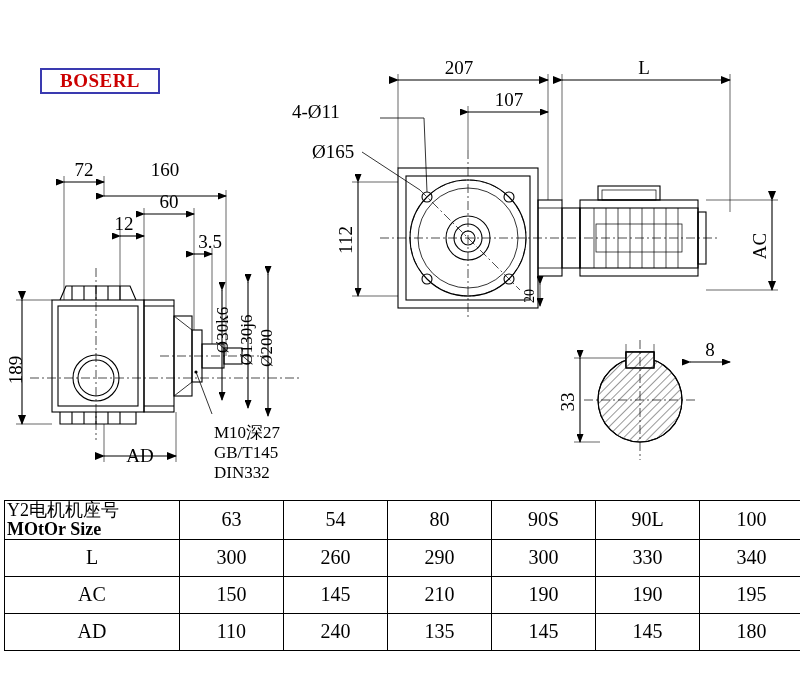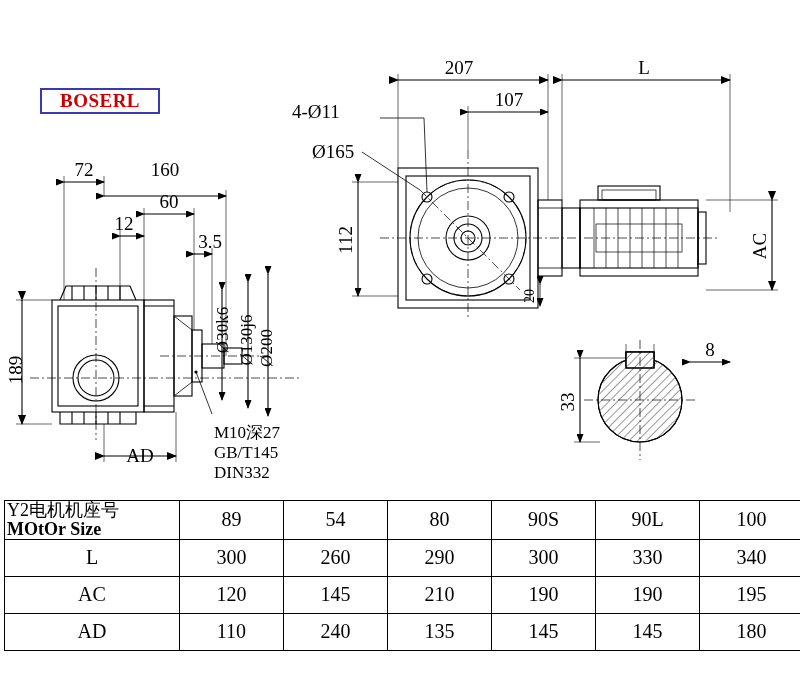--- a/index.html
+++ b/index.html
@@ -27,21 +27,21 @@
     top: 18px;
     font-family: "Liberation Serif", serif;
     font-weight: bold;
     font-size: 27px;
     letter-spacing: 0px;
     white-space: nowrap;
   }
   .logo-box {
     position: absolute;
     left: 40px;
-    top: 88px;
+    top: 68px;
     width: 120px;
     height: 26px;
     border: 2px solid #3a3ab0;
     box-sizing: border-box;
     display: flex;
     align-items: center;
     justify-content: center;
   }
   .logo-text {
     font-family: "Liberation Serif", serif;
@@ -293,39 +293,39 @@
     </g>
   </svg>
 
   <table class="spec-table">
     <tbody>
       <tr>
         <td class="col-first rowhead-first">
           <span class="rh-line1">Y2电机机座号</span>
           <span class="rh-line2">MOtOr Size</span>
         </td>
-        <td class="col-data">89</td>
+        <td class="col-data">63</td>
         <td class="col-data">54</td>
         <td class="col-data">80</td>
         <td class="col-data">90S</td>
         <td class="col-data">90L</td>
         <td class="col-data">100</td>
       </tr>
       <tr>
         <td class="col-first rowhead">L</td>
         <td>300</td>
         <td>260</td>
         <td>290</td>
         <td>300</td>
         <td>330</td>
         <td>340</td>
       </tr>
       <tr>
         <td class="col-first rowhead">AC</td>
-        <td>120</td>
+        <td>150</td>
         <td>145</td>
         <td>210</td>
         <td>190</td>
         <td>190</td>
         <td>195</td>
       </tr>
       <tr>
         <td class="col-first rowhead">AD</td>
         <td>110</td>
         <td>240</td>

